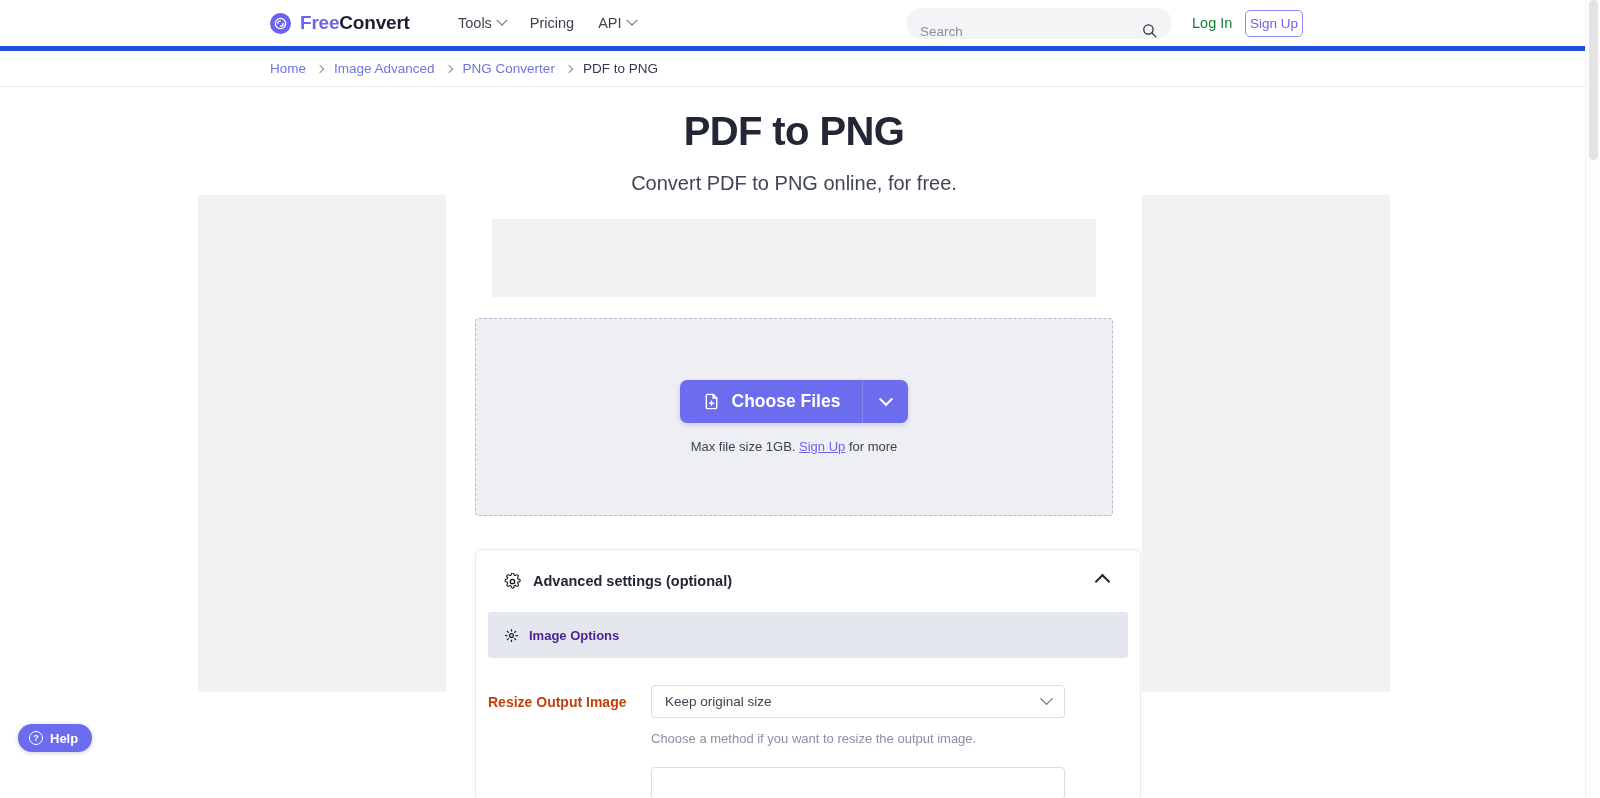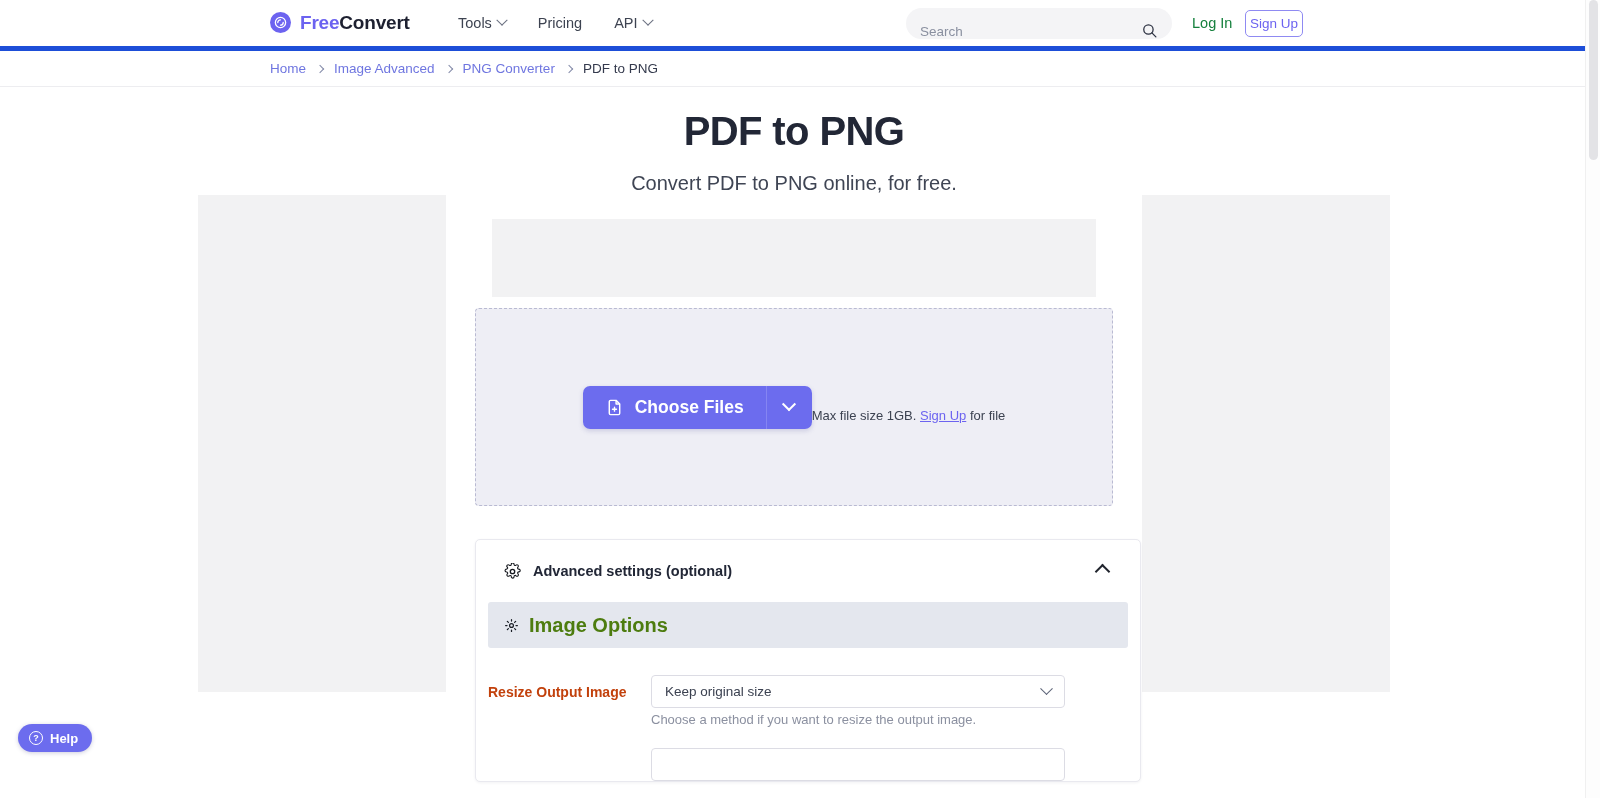--- a/index.html
+++ b/index.html
@@ -42,21 +42,21 @@
   
   .header {
     height: 46px;
     display: flex;
     align-items: center;
     background: #ffffff;
     position: relative;
   }
   .logo-wrap {
     display: flex;
-    align-items: flex-start;
+    align-items: center;
     gap: 9px;
     position: absolute;
     left: 270px;
   }
   .logo-mark {
     width: 21px; height: 21px;
     border-radius: 50%;
     background: #6c63f0;
     display: flex; align-items: center; justify-content: center;
   }
@@ -66,21 +66,21 @@
     font-weight: 700;
     color: #1d2030;
   }
   .logo-text .free { color: #6c63f0; }
 
   .nav {
     position: absolute;
     left: 458px;
     display: flex;
     align-items: center;
-    gap: 32px;
+    gap: 24px;
   }
   .nav-item {
     display: flex;
     align-items: center;
     gap: 6px;
     font-size: 14.5px;
     color: #3d4351;
     cursor: pointer;
   }
   .chev {
@@ -195,28 +195,28 @@
 
   .ad-top {
     margin-top: 24px;
     margin-left: 17px;
     width: 604px;
     height: 78px;
     background: #f2f2f3;
   }
 
   .dropzone {
-    margin-top: 11px;
+    margin-top: 21px;
     width: 638px;
     height: 198px;
     border: 1.6px dashed #b9bad2;
     border-radius: 4px;
     background: #eeeef5;
     display: flex;
-    flex-direction: row;
+    flex-direction: column;
     align-items: center;
     justify-content: center;
   }
 
   .choose-group {
     display: flex;
     border-radius: 7px;
     overflow: hidden;
     box-shadow: 0 2px 5px rgba(80,80,160,.22);
   }
@@ -293,23 +293,23 @@
     margin: 0 12px;
     height: 46px;
     background: #e4e7ee;
     border-radius: 3px;
     display: flex;
     align-items: center;
     padding: 0 16px;
     gap: 10px;
   }
   .options-bar-label {
-    font-size: 20px;
-    font-weight: 700;
-    color: #4d7c0f;
+    font-size: 13px;
+    font-weight: 700;
+    color: #4c1d95;
   }
 
   .field-row {
     display: flex;
     align-items: flex-start;
     padding: 27px 12px 0 12px;
   }
   .field-label {
     width: 163px;
     font-size: 14px;
@@ -335,21 +335,21 @@
     gap: 10px;
   }
   .select-box span { flex: 1; }
   .sel-chev {
     width: 9px; height: 9px;
     border-right: 1.8px solid #5d6478;
     border-bottom: 1.8px solid #5d6478;
     transform: rotate(45deg) translate(-2px,-2px);
   }
   .field-help {
-    margin-top: 4px;
+    margin-top: 13px;
     font-size: 13px;
     color: #8b90a0;
   }
   .select-box.next { margin-top: 21px; }
 
   
   .help-widget {
     position: absolute;
     left: 18px;
     top: 724px;
@@ -452,21 +452,21 @@
             </svg>
             <span>Choose Files</span>
           </div>
           <div class="choose-caret">
             <i class="caret-glyph"></i>
           </div>
         </div>
         <div class="maxsize">
           <span>Max file size 1GB.</span>
           <a>Sign Up</a>
-          <span>for file</span>
+          <span>for more</span>
         </div>
       </div>
 
       <div class="settings-card">
 
         <div class="settings-head">
           <svg width="17" height="17" viewBox="0 0 24 24" fill="none">
             <circle cx="12" cy="12" r="3.1" stroke="#16191f" stroke-width="1.9"></circle>
             <path d="M19.4 13.5a1.6 1.6 0 0 0 .32 1.77l.06.06a1.95 1.95 0 1 1-2.76 2.76l-.06-.06a1.6 1.6 0 0 0-1.77-.32 1.6 1.6 0 0 0-.97 1.47v.17a1.95 1.95 0 1 1-3.9 0v-.09a1.6 1.6 0 0 0-1.05-1.47 1.6 1.6 0 0 0-1.77.32l-.06.06a1.95 1.95 0 1 1-2.76-2.76l.06-.06a1.6 1.6 0 0 0 .32-1.77 1.6 1.6 0 0 0-1.47-.97h-.17a1.95 1.95 0 1 1 0-3.9h.09a1.6 1.6 0 0 0 1.47-1.05 1.6 1.6 0 0 0-.32-1.77l-.06-.06a1.95 1.95 0 1 1 2.76-2.76l.06.06a1.6 1.6 0 0 0 1.77.32h.08a1.6 1.6 0 0 0 .97-1.47v-.17a1.95 1.95 0 1 1 3.9 0v.09a1.6 1.6 0 0 0 .97 1.47 1.6 1.6 0 0 0 1.77-.32l.06-.06a1.95 1.95 0 1 1 2.76 2.76l-.06.06a1.6 1.6 0 0 0-.32 1.77v.08a1.6 1.6 0 0 0 1.47.97h.17a1.95 1.95 0 1 1 0 3.9h-.09a1.6 1.6 0 0 0-1.47.97Z" stroke="#16191f" stroke-width="1.55" stroke-linejoin="round"></path>
           </svg>

